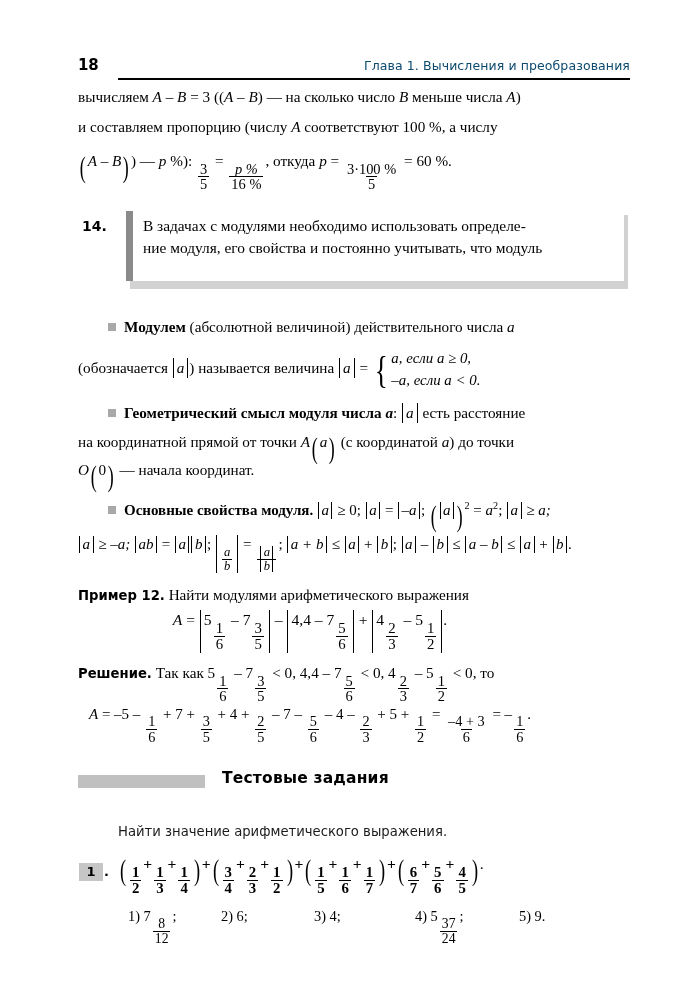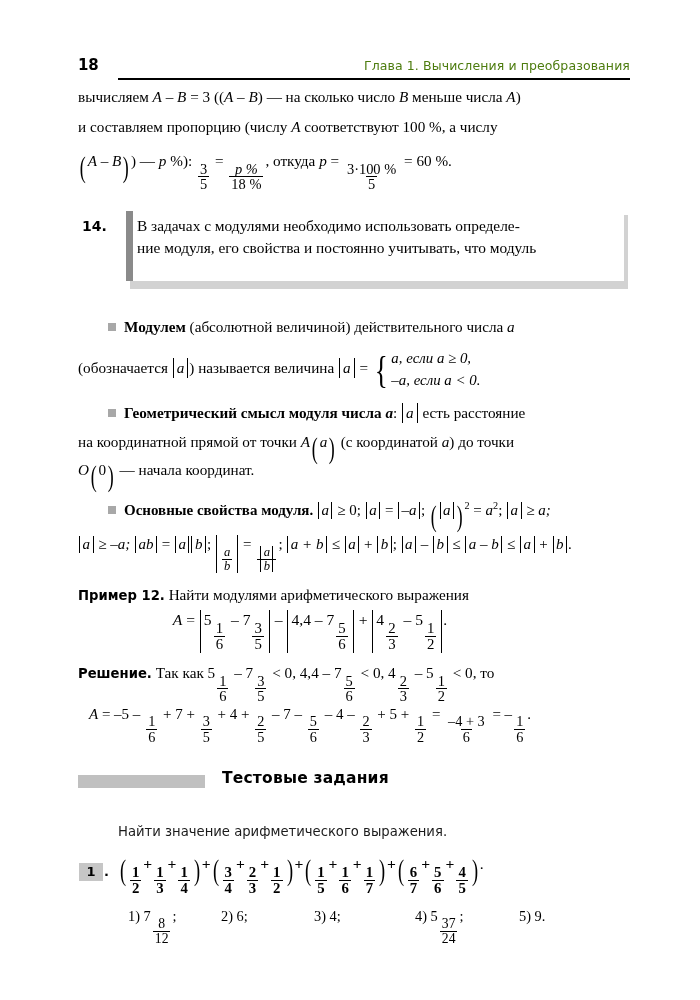--- a/index.html
+++ b/index.html
@@ -40,21 +40,21 @@
     font-size: 15px;
     letter-spacing: -0.3px;
     color: #000;
   }
   .running-title {
     position: absolute;
     right: 0;
     top: 2px;
     font-family: "DejaVu Sans", sans-serif;
     font-size: 12.5px;
-    color: #4d7c0f;
+    color: #0c4a6e;
     letter-spacing: 0.1px;
     white-space: nowrap;
   }
   .header-rule {
     position: absolute;
     left: 40px;
     top: 22px;
     width: 512px;
     height: 2px;
     background: #000;
@@ -144,21 +144,21 @@
     top: 4px;
     width: 498px;
     height: 74px;
     background: #d2d2d2;
     z-index: 0;
   }
   .callout-inner {
     position: relative;
     z-index: 2;
     background: #fff;
-    padding: 4px 6px 4px 4px;
+    padding: 4px 6px 4px 10px;
   }
   .callout-line {
     font-family: "Liberation Serif", serif;
     font-size: 15.4px;
     line-height: 22px;
     white-space: nowrap;
   }
 
   
   .sq-bullet {
@@ -289,21 +289,21 @@
   <div class="para" style="left:78px; top:118px;">
     <span>и составляем пропорцию (числу </span><span class="mathvar">A</span><span> соответствуют 100 %, а числу</span>
   </div>
 
   <div class="para" style="left:78px; top:152px;">
     <span class="bigparen">(</span><span class="mathvar">A</span><span> – </span><span class="mathvar">B</span><span class="bigparen">)</span><span>) — </span><span class="mathvar">p</span><span> %): </span><span class="frac">
         <span class="num">3</span>
         <span class="den">5</span>
       </span><span> = </span><span class="frac">
         <span class="num it">p %</span>
-        <span class="den">18 %</span>
+        <span class="den">16 %</span>
       </span><span>, откуда  </span><span class="mathvar">p</span><span> = </span><span class="frac">
         <span class="num">3·100 %</span>
         <span class="den">5</span>
       </span><span> = 60 %.</span>
   </div>
 
   <div class="callout-wrap">
     <div class="callout-num">14.</div>
     <div class="callout-shadow"></div>
     <div class="callout-box">

